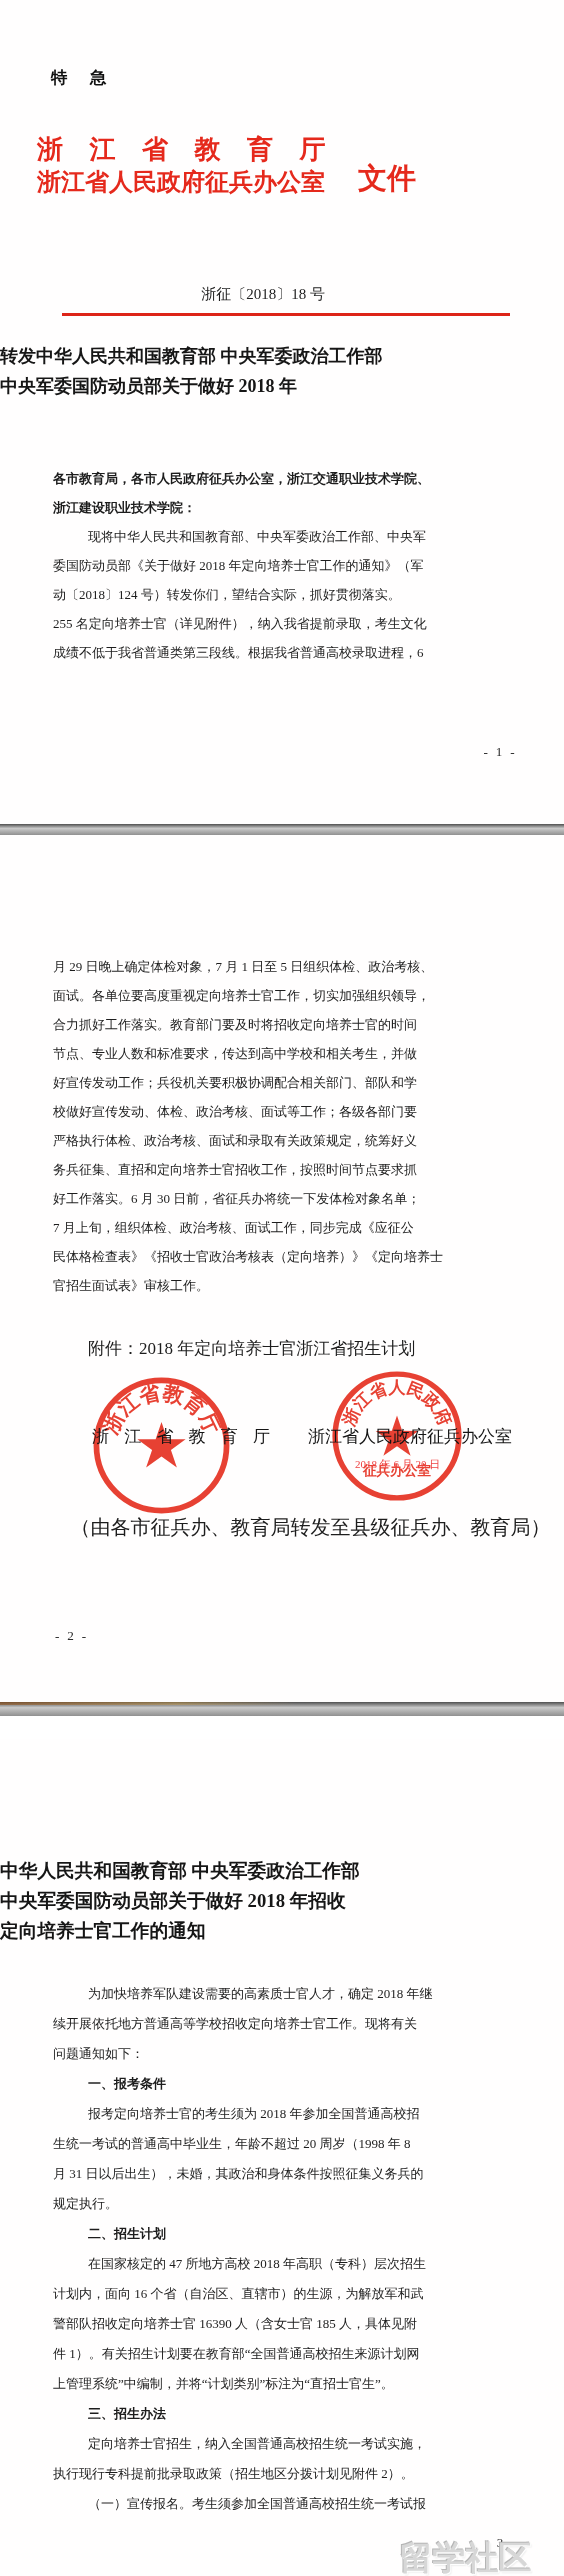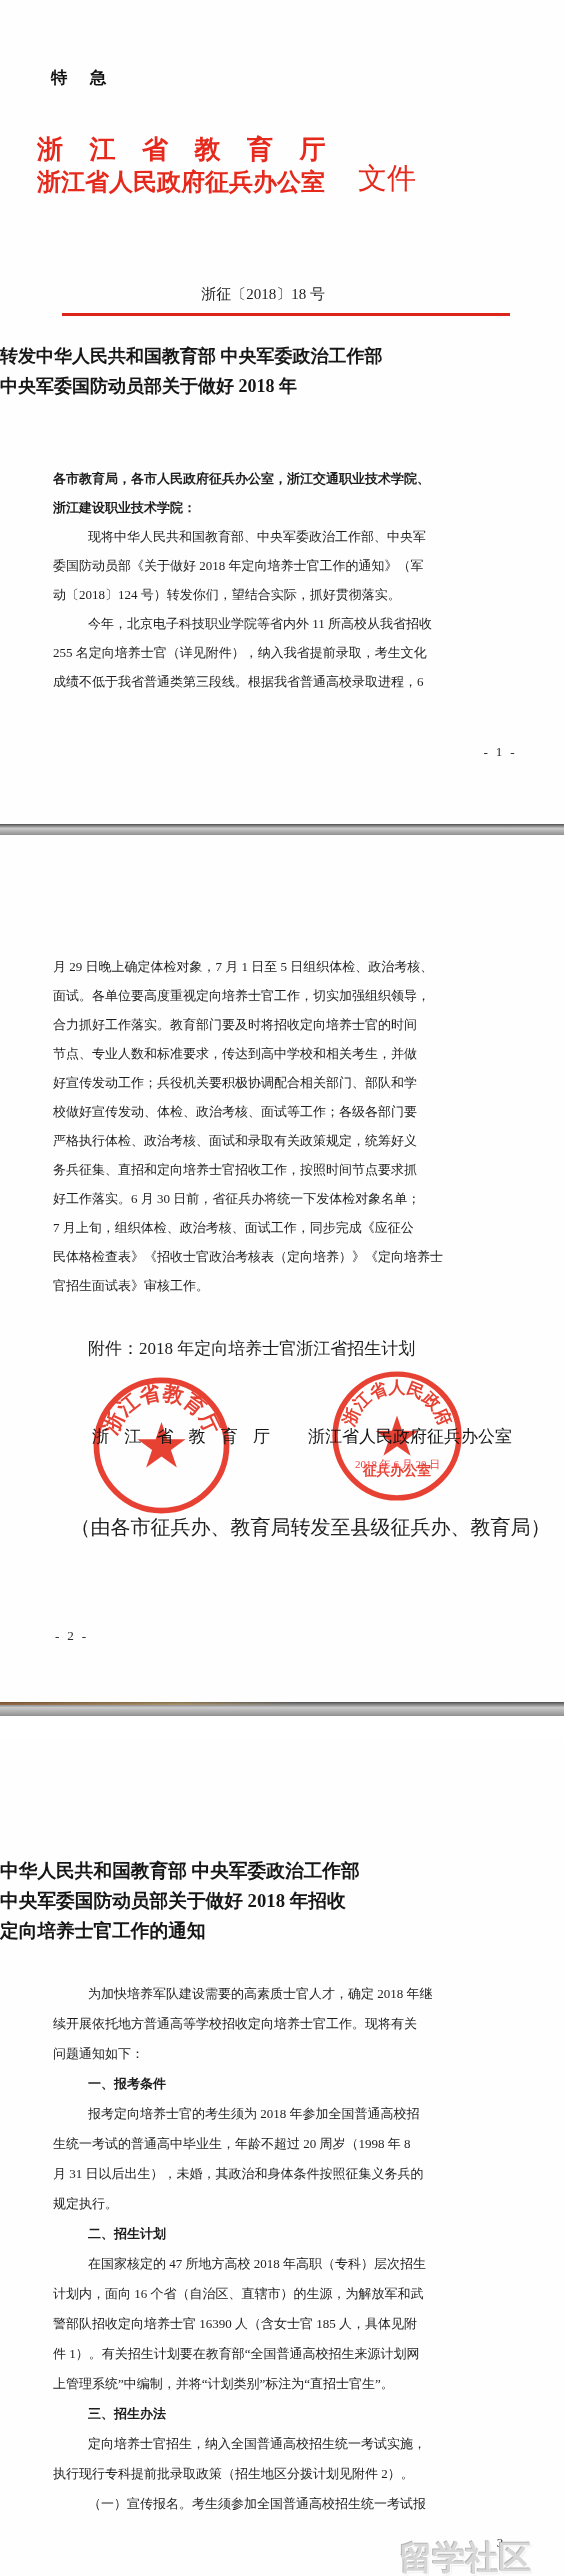--- a/index.html
+++ b/index.html
@@ -14,21 +14,21 @@
   .sep-2{height:14px;}
   .sep-artifact{position:absolute;left:0;top:0;width:296px;height:3.1px;
       background:linear-gradient(90deg,rgba(150,80,20,.55),rgba(230,170,60,.35) 60%,rgba(230,170,60,0));}
 
   .urgent{position:absolute;left:51px;top:67px;font-size:16.4px;font-weight:bold;letter-spacing:9.3px;color:#111;}
 
   .red-head{position:absolute;left:37px;top:134px;width:492px;}
   .rh-l1{width:290px;font-size:26px;font-weight:bold;color:#e5291c;
          text-align:justify;text-align-last:justify;line-height:31px;white-space:nowrap;letter-spacing:1.6px;}
   .rh-l2{width:296px;font-size:24px;font-weight:bold;color:#e5291c;line-height:34px;white-space:nowrap;}
-  .rh-wenjian{position:absolute;right:113px;top:25px;font-size:29px;font-weight:normal;color:#e5291c;white-space:nowrap;}
+  .rh-wenjian{position:absolute;right:113px;top:25px;font-size:29px;font-weight:bold;color:#e5291c;white-space:nowrap;}
 
   .doc-number{position:absolute;left:0;top:285px;width:526px;text-align:center;font-size:15px;color:#1d1d1d;}
   .red-rule{position:absolute;left:62px;top:313px;width:448px;height:3.1px;background:#dd2418;}
 
   .doc-title{position:absolute;left:0;width:565px;
              font-size:18px;font-weight:bold;line-height:30px;color:#161616;}
   .doc-title.t1{top:341px;}
   .doc-title.t3{top:117px;font-size:18.7px;}
 
   .textblock{position:absolute;left:53px;width:461px;font-size:13px;line-height:29px;color:#1d1d1d;}
@@ -84,21 +84,20 @@
       <div>转发中华人民共和国教育部 中央军委政治工作部</div>
       <div>中央军委国防动员部关于做好 2018 年</div>
     </div>
 
     <div class="textblock tb-salbody">
       <div class="sal">各市教育局，各市人民政府征兵办公室，浙江交通职业技术学院、</div>
       <div class="sal">浙江建设职业技术学院：</div>
       <div class="indent">现将中华人民共和国教育部、中央军委政治工作部、中央军</div>
       <div>委国防动员部《关于做好 2018 年定向培养士官工作的通知》（军</div>
       <div>动〔2018〕124 号）转发你们，望结合实际，抓好贯彻落实。</div>
-      <div class="indent">今年，北京电子科技职业学院等省内外 11 所高校从我省招收</div>
       <div>255 名定向培养士官（详见附件），纳入我省提前录取，考生文化</div>
       <div>成绩不低于我省普通类第三段线。根据我省普通高校录取进程，6</div>
     </div>
 
     <div class="pageno pn-right1">- 1 -</div>
   </section>
 
   <div class="page-sep sep-1"></div>
 
   <section class="page page-2">

